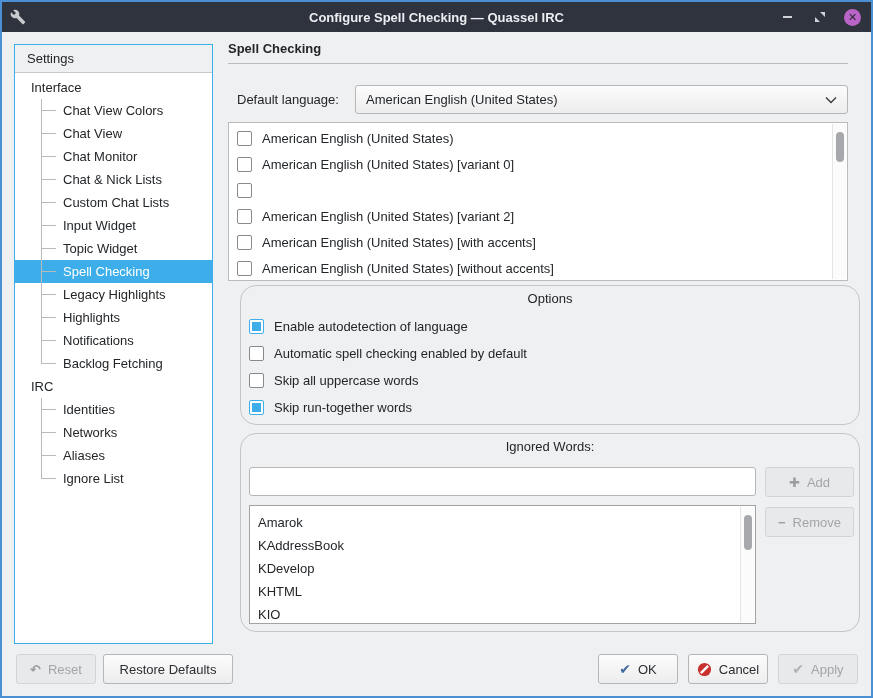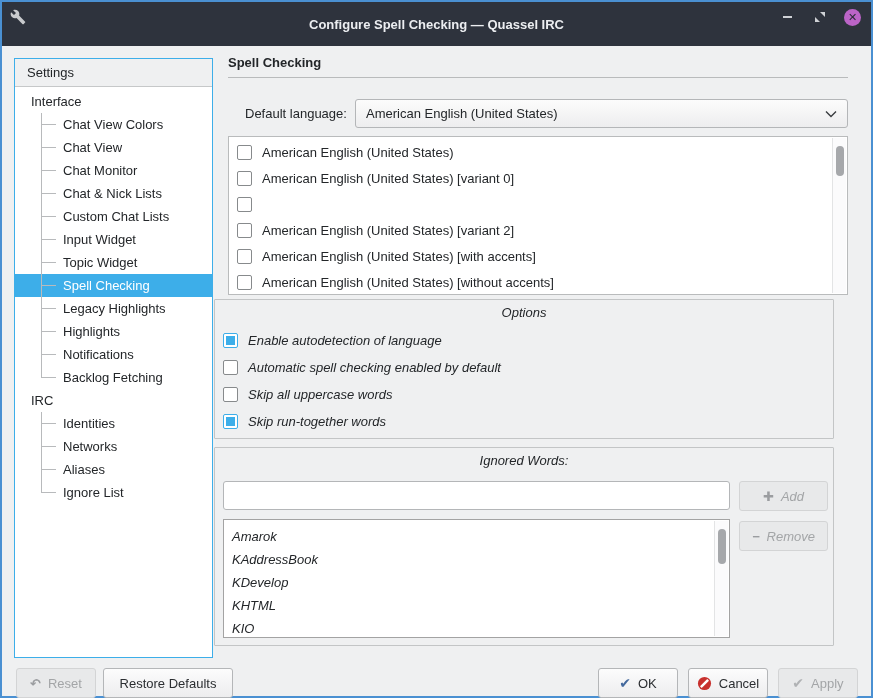--- a/index.html
+++ b/index.html
@@ -1,20 +1,20 @@
 <!DOCTYPE html>
 <html style="--accent: #3daee9;"><head>
 <meta charset="utf-8">
 <style>
   :root{ --accent:#3daee9; }
   *{margin:0;padding:0;box-sizing:border-box;}
   body{background:#555;font-family:"Liberation Sans","DejaVu Sans",sans-serif;font-size:13px;color:#232629;}
   .window{width:873px;height:698px;border:2px solid #4a90d2;background:#eff0f1;position:relative;}
   
-  .titlebar{height:44px;background:#2e333d;display:flex;align-items:center;justify-content:center;position:relative;}
+  .titlebar{height:30px;background:#2e333d;display:flex;align-items:center;justify-content:center;position:relative;}
   .titlebar .title{color:#eceef1;font-weight:bold;font-size:13px;}
   .app-icon{position:absolute;left:8px;top:7px;width:16px;height:16px;}
   .win-controls{position:absolute;right:10px;top:0;height:30px;display:flex;align-items:center;gap:15px;}
   .wc{display:flex;align-items:center;justify-content:center;width:18px;height:18px;cursor:default;}
   .min-bar{width:9px;height:2px;background:#cfd2d6;}
   .close-btn{width:17px;height:17px;border-radius:50%;background:#bb64c7;color:#272b33;font-size:11px;font-weight:bold;display:flex;align-items:center;justify-content:center;line-height:1;}
   
   .content{position:relative;height:502px;}
   
   .sidebar{position:absolute;left:12px;top:12px;width:199px;height:600px;background:#fff;border:1px solid var(--accent);}
@@ -23,32 +23,32 @@
   .tree-item{position:relative;height:23px;line-height:23px;padding-left:16px;white-space:nowrap;cursor:default;}
   .tree-item.child{padding-left:48px;}
   .tree-item.child::before{content:"";position:absolute;left:26px;top:0;height:100%;width:1px;background:#b8babc;}
   .tree-item.child.last::before{height:12px;}
   .tree-item.child::after{content:"";position:absolute;left:26px;top:11px;width:15px;height:1px;background:#b8babc;}
   .tree-item.selected{background:var(--accent);color:#fff;}
   
   .main-title{position:absolute;left:226px;top:9px;font-weight:bold;}
   .main-sep{position:absolute;left:226px;top:31px;width:620px;height:1px;background:#b9bbbc;}
   .lang-select-row{position:absolute;left:226px;top:53px;width:620px;height:29px;}
-  .lang-select-label{position:absolute;left:9px;line-height:29px;margin-left:8px;}
+  .lang-select-label{position:absolute;left:9px;line-height:29px;}
   .combobox{position:absolute;left:127px;top:0;width:493px;height:29px;border:1px solid #b4b6b8;border-radius:3px;background:linear-gradient(#fcfcfc,#ededee);display:flex;align-items:center;justify-content:space-between;padding:0 10px;cursor:default;}
   
   .language-list{position:absolute;left:226px;top:90px;width:620px;height:159px;background:#fff;border:1px solid #b9bbbc;padding-top:2px;overflow:hidden;}
   .lang-row{display:flex;align-items:center;gap:10px;height:26px;padding-left:8px;}
   .cb{width:15px;height:15px;border:1px solid #878a8c;border-radius:2px;background:#fff;display:inline-block;position:relative;flex:none;}
   .cb.checked{border-color:var(--accent);}
   .cb.checked::after{content:"";position:absolute;left:2px;top:2px;right:2px;bottom:2px;background:var(--accent);}
   .scroll-track{position:absolute;top:1px;bottom:1px;right:1px;width:14px;background:#fbfbfc;border-left:1px solid #e3e4e5;}
   .scroll-thumb{position:absolute;left:3px;top:8px;width:8px;border-radius:4px;background:#a6a8ab;}
   
-  .groupbox{position:absolute;left:212px;width:620px;border:1px solid #c3c5c6;border-radius:1px;font-style:italic;}
+  .groupbox{position:absolute;left:238px;width:620px;border:1px solid #c3c5c6;border-radius:16px;}
   .groupbox-title{position:absolute;top:5px;left:0;width:100%;text-align:center;}
   .options-box{top:253px;height:140px;}
   .options-rows{position:absolute;left:8px;top:27px;right:8px;}
   .opt-row{display:flex;align-items:center;gap:10px;height:27px;}
   .ignored-box{top:401px;height:199px;}
   .ignored-input{position:absolute;left:8px;top:33px;width:507px;height:29px;border:1px solid #b4b6b8;border-radius:3px;background:#fff;padding:0 8px;font:inherit;color:#232629;}
   .ignored-list{position:absolute;left:8px;top:71px;width:507px;height:119px;background:#fff;border:1px solid #a3a3a3;padding-top:5px;overflow:hidden;}
   .word-row{height:23px;line-height:23px;padding-left:8px;}
   
   .btn{display:flex;align-items:center;justify-content:center;gap:7px;height:30px;border:1px solid #b4b6b8;border-radius:3px;background:linear-gradient(#fcfcfc,#ededee);color:#2b2e31;font:inherit;cursor:default;}

